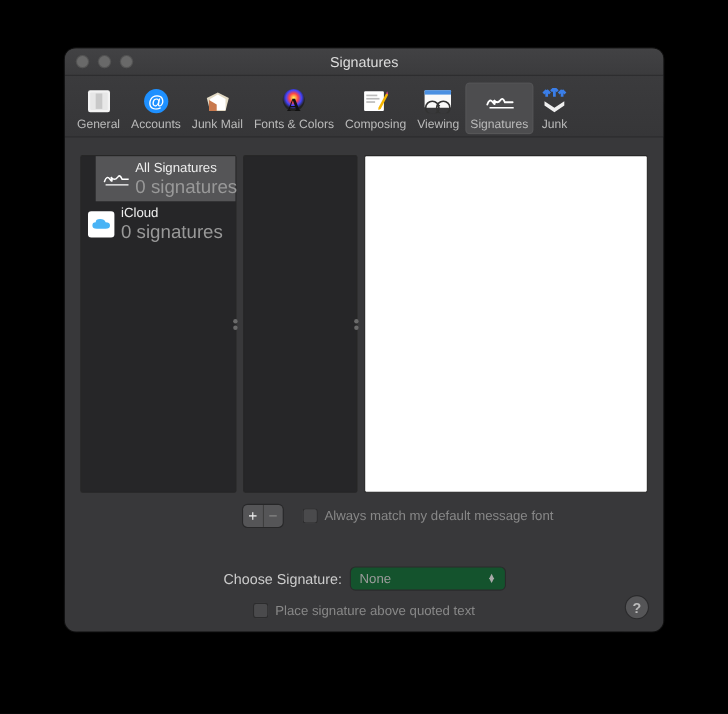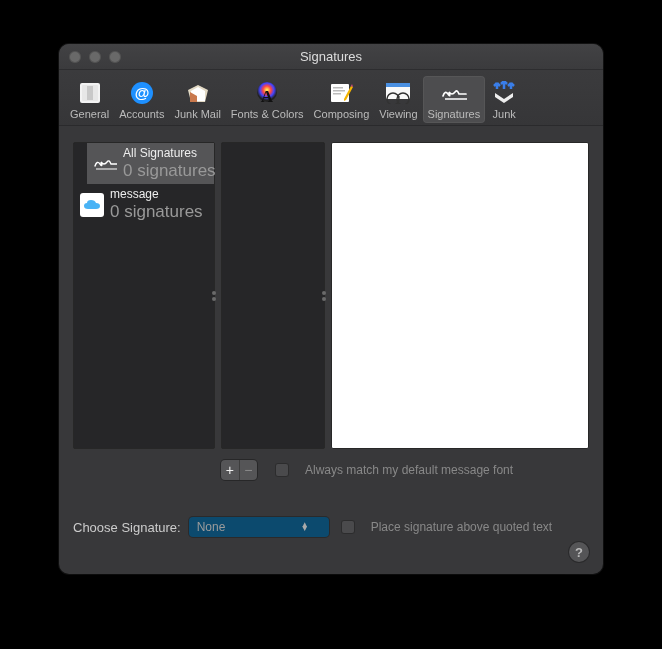--- a/index.html
+++ b/index.html
@@ -126,33 +126,33 @@
     .plusminus {
       width: 36px; height:20px;
       display:flex;
       border-radius:4px; overflow:hidden;
       background:#555557;
       box-shadow: 0 0 0 1px rgba(0,0,0,0.3);
       margin-left: 148px;
     }
     .pm { flex:1; display:flex;align-items:center;justify-content:center;color:#eee;font-size:14px;cursor:default;border-right:1px solid #3d3d3d;}
     .pm:last-child{border-right:none;color:#8a8a8a;}
-    .check-row { display:flex;align-items:center;gap:16px;color:#888;font-size:12px;}
+    .check-row { display:flex;align-items:center;gap:6px;color:#888;font-size:12px;}
     .cbox{width:14px;height:14px;border-radius:3px;background:#4a4a4c;box-shadow:inset 0 0 0 1px rgba(0,0,0,0.4);}
     .bottom {
       margin-top: 36px;
-      display:flex;flex-direction:row;align-items:center;gap:12px;
+      display:flex;flex-direction:column;align-items:center;gap:12px;
     }
     .row1{display:flex;align-items:center;gap:8px;}
     .lbl{color:#ccc;font-size:13px;}
     .select{
       width:140px;height:20px;
-      background:#0c4a6e;border-radius:4px;
+      background:#14532d;border-radius:4px;
       display:flex;align-items:center;justify-content:space-between;
-      padding:0 20px 0 8px;color:#9b9b9b;font-size:12px;
+      padding:0 8px 0 8px;color:#9b9b9b;font-size:12px;
       box-shadow:0 0 0 1px rgba(0,0,0,0.25);
     }
     .select .arrows{display:flex;flex-direction:column;line-height:0.5;font-size:8px;color:#aaa;}
     .help{
       position:absolute; right:14px; bottom:12px;
       width:20px;height:20px;border-radius:50%;
       background:#555557;display:flex;align-items:center;justify-content:center;
       color:#bbb;font-size:13px;font-weight:bold;
       box-shadow:0 0 0 1px rgba(0,0,0,0.25);
     }
@@ -281,21 +281,21 @@
             <span class="sub">0 signatures</span>
           </div>
         </div>
         <div class="acct">
           <div class="aicon" style="background:#fff">
             <svg width="20" height="14">
                 <path d="M6 11 Q2 11 2 8 Q2 5 5 5 Q5 2 9 2 Q13 2 14 5 Q18 5 18 8 Q18 11 14 11 Z" fill="#49b3f5"></path>
               </svg>
           </div>
           <div class="txt">
-            <span class="nm">message</span>
+            <span class="nm">iCloud</span>
             <span class="sub">0 signatures</span>
           </div>
         </div>
         <div class="grip"></div>
       </div>
 
       <div class="pane pane-mid">
         <div class="grip"></div>
       </div>
 

